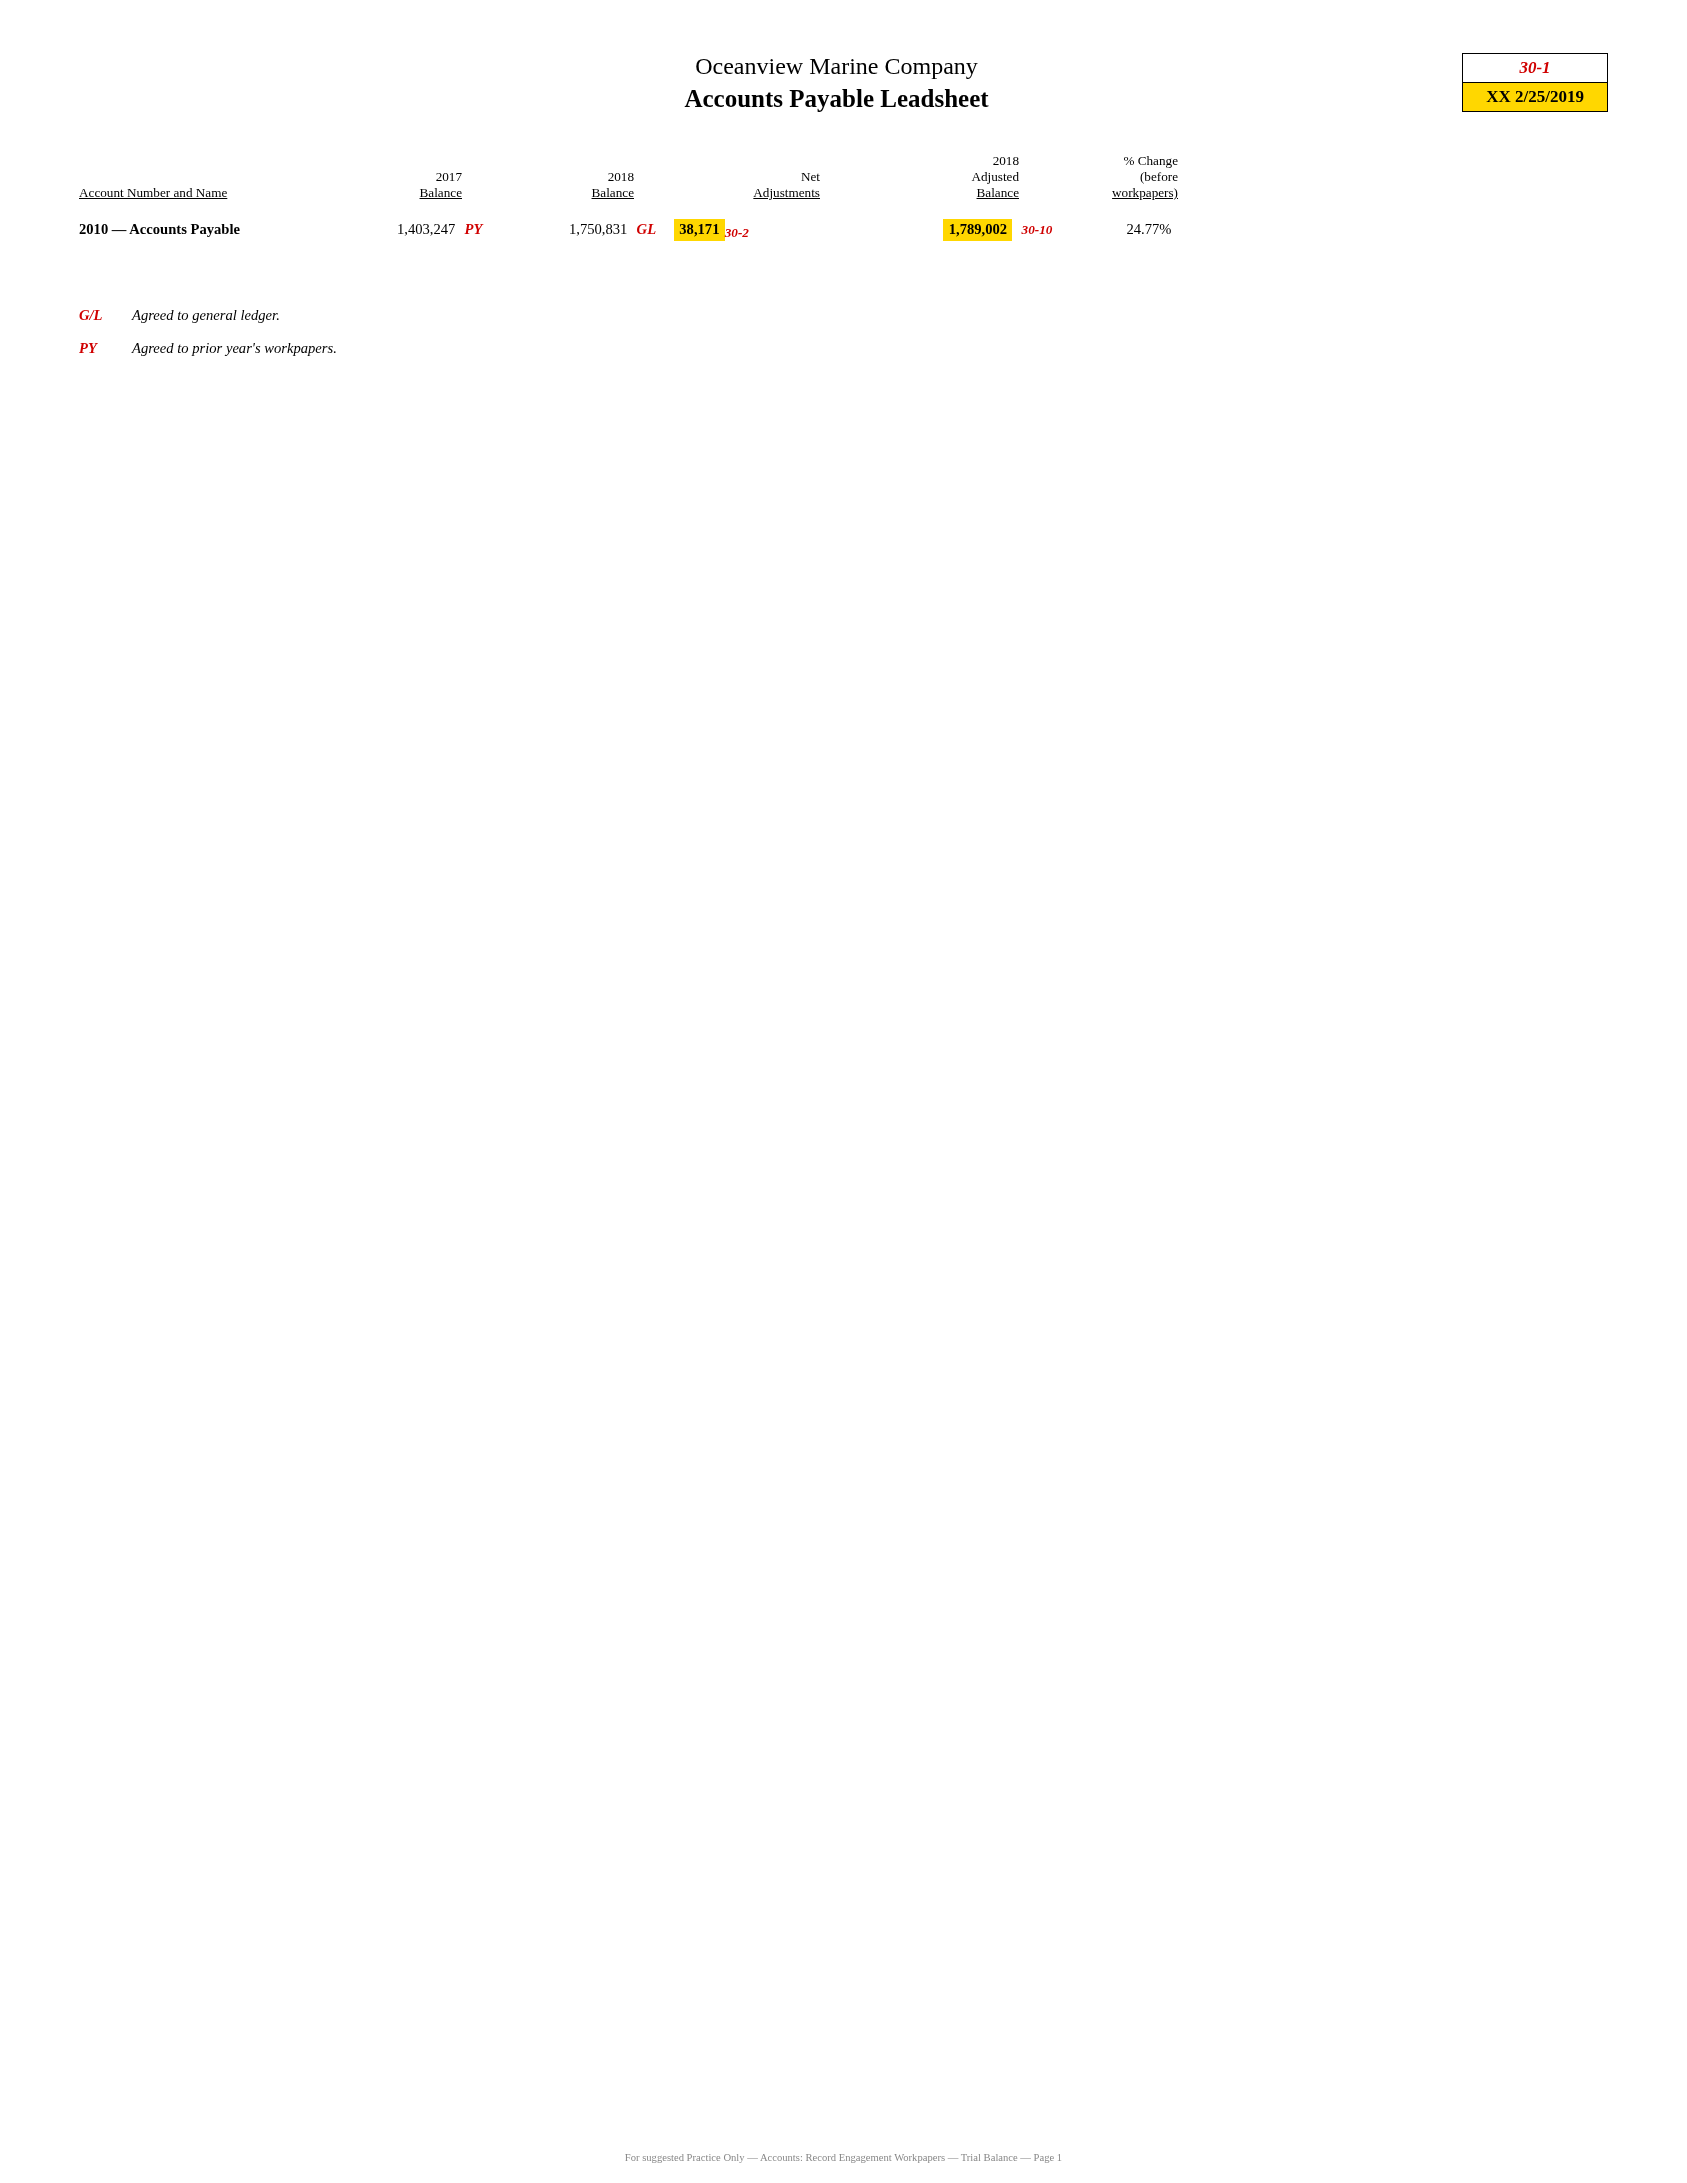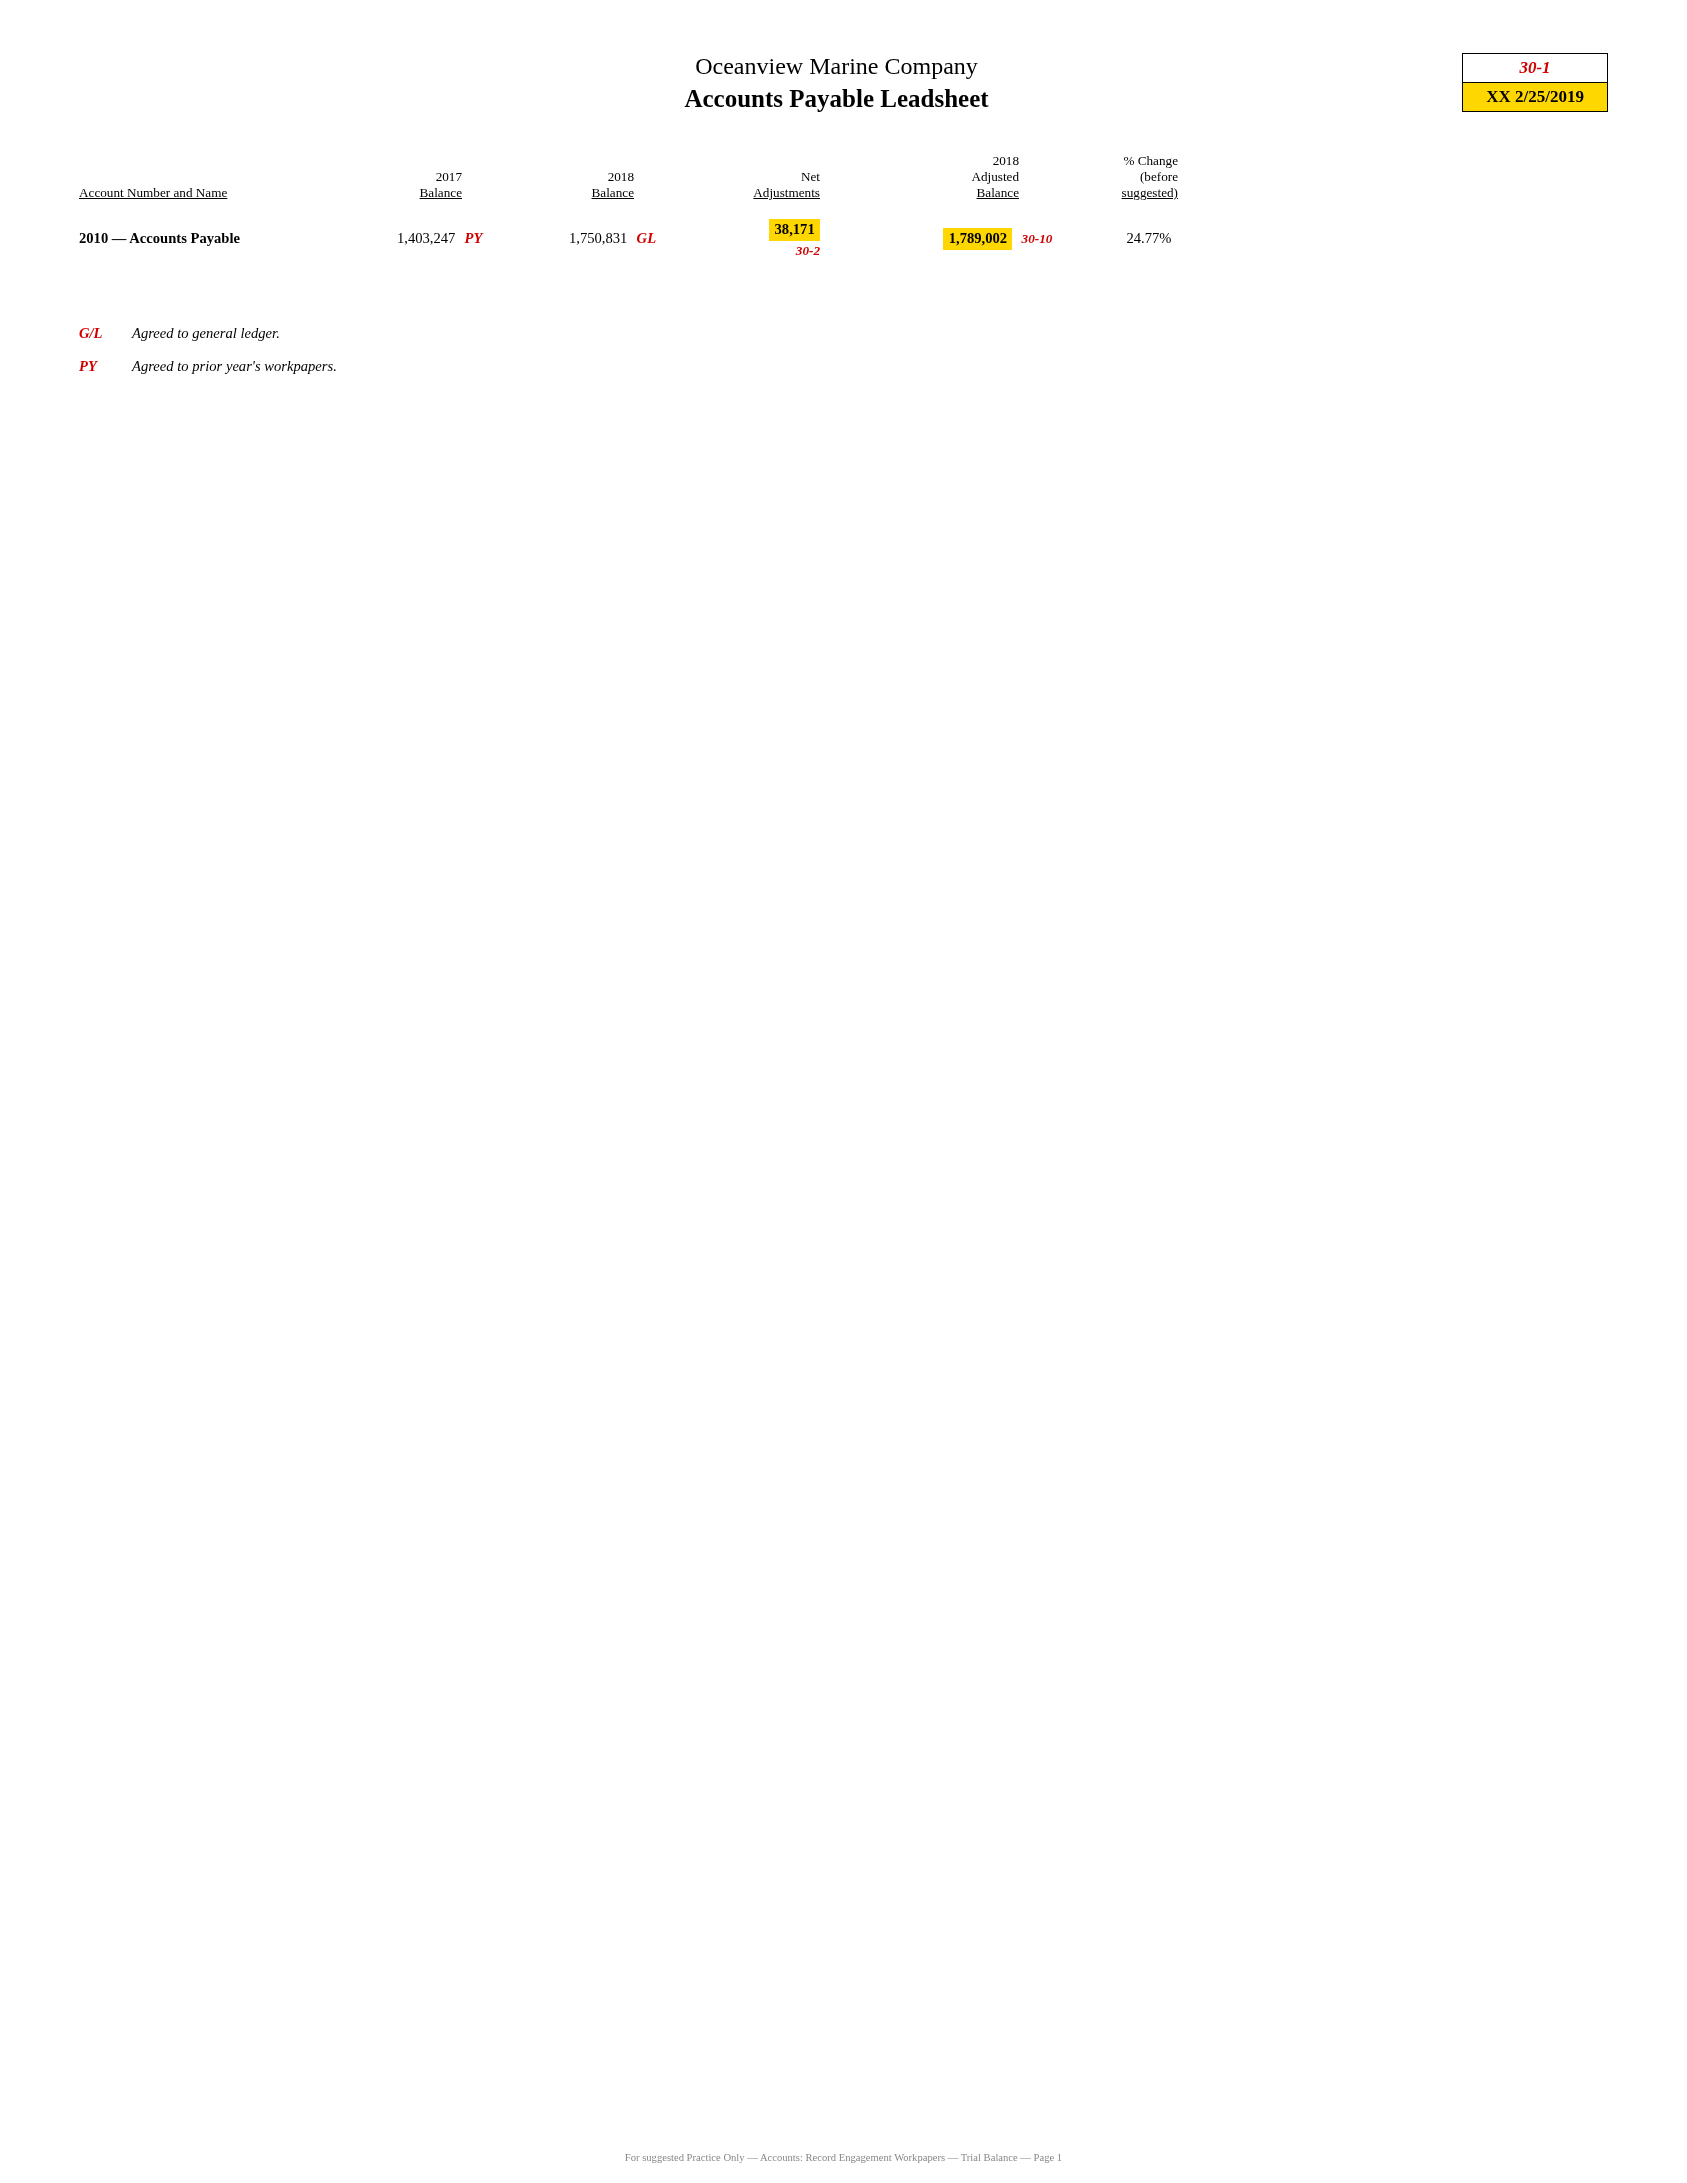--- a/index.html
+++ b/index.html
@@ -140,21 +140,21 @@
       font-weight: bold;
       font-size: 13.2px;
     }
 
     .net-adj-cell {
       text-align: right;
     }
 
     .net-adj-wrapper {
       display: flex;
-      flex-direction: column;
+      flex-direction: row;
       align-items: flex-end;
     }
 
     
     .legend-section {
       margin-top: 66px;
       font-size: 13.2px;
     }
 
     .legend-title {
@@ -243,21 +243,21 @@
         <div>2018</div>
         <div>Adjusted</div>
         <div style="text-decoration:underline;">Balance</div>
       </div>
 
       <div></div>
 
       <div style="text-align:right; font-size:13.2px;">
         <div>% Change</div>
         <div>(before</div>
-        <div style="text-decoration:underline;">suggested)</div>
+        <div style="text-decoration:underline;">workpapers)</div>
       </div>
     </div>
 
     <div class="data-row">
 
       <div class="cell left-align">2010 — Accounts Payable</div>
 
       <div class="cell">1,403,247</div>
 
       <div class="cell-red-italic">PY</div>

